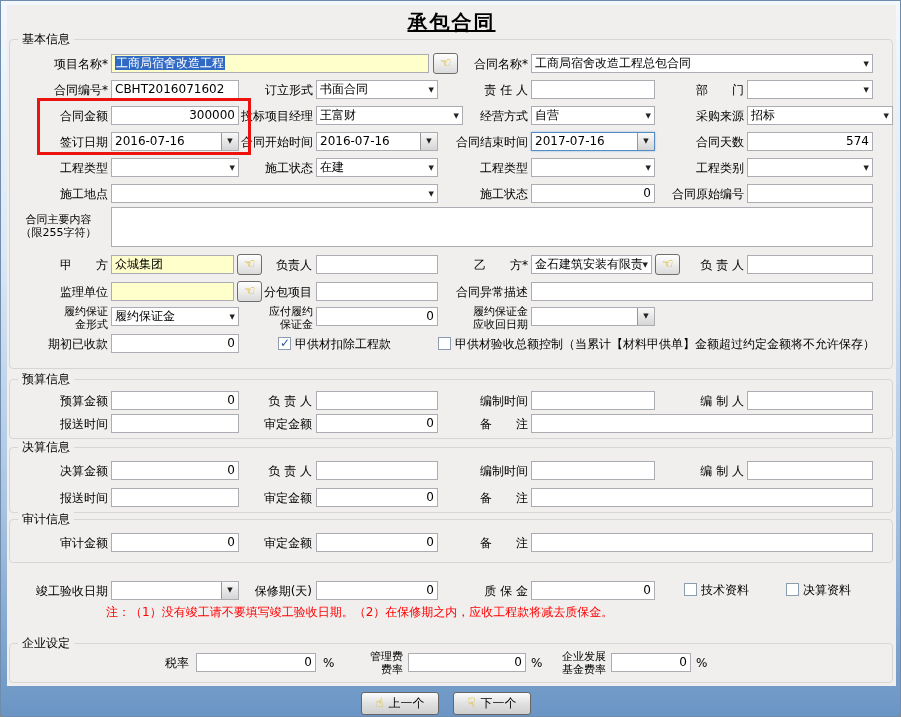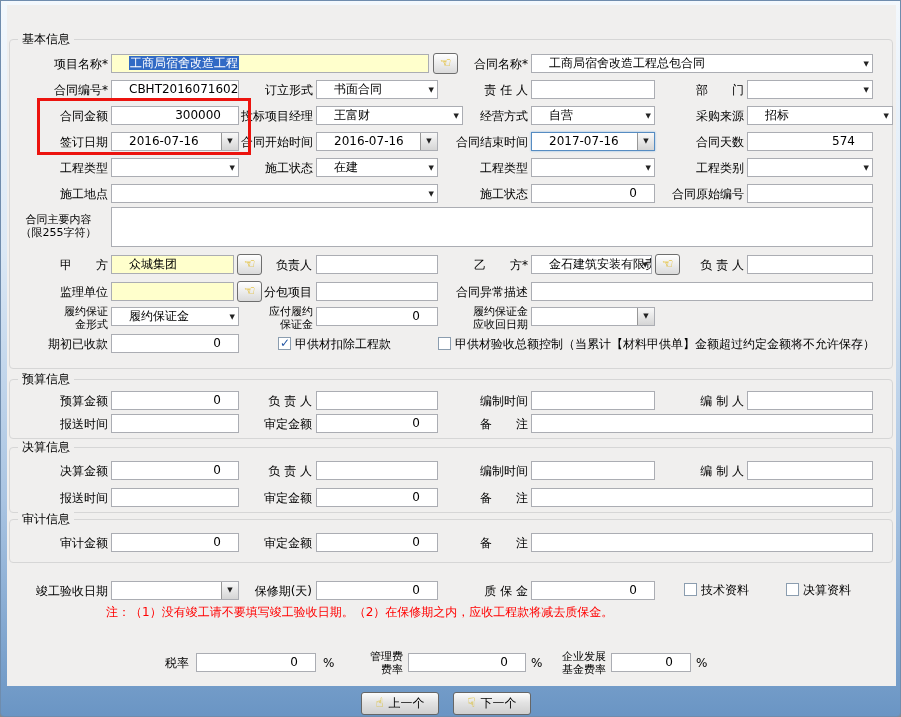--- a/index.html
+++ b/index.html
@@ -9,21 +9,21 @@
     background:linear-gradient(#f3f8fd 0%, #dbe8f5 35%, #a9c4e2 70%, #6a95c4 100%);
     font-size:12px; color:#000; }
   .content { position:absolute; left:6px; top:4px; width:889px; height:681px; background:#f0efee; }
   .title { position:absolute; left:0; top:8px; width:901px; text-align:center;
     font-size:20px; font-weight:bold; text-decoration:underline; letter-spacing:2px; }
   .grp { position:absolute; border:1px solid #d6d6d6; border-radius:4px; }
   .gtitle { position:absolute; top:-8px; left:8px; background:#f0efee; padding:0 4px; line-height:14px; }
   .lbl { position:absolute; height:19px; line-height:19px; text-align:right; white-space:nowrap; }
   .lbl2 { position:absolute; text-align:right; font-size:11px; line-height:13px; white-space:nowrap; }
   .fld { position:absolute; height:19px; background:#fff; border:1px solid #abadb3;
-    padding:1px 17px; line-height:15px; white-space:nowrap; overflow:hidden; }
+    padding:1px 3px; line-height:15px; white-space:nowrap; overflow:hidden; }
   .fld.n { text-align:right; }
   .fld.yel { background:#ffffcc; }
   .fld.area { height:40px; }
   .combo { padding-right:14px; }
   .arr { position:absolute; right:3px; top:5px; font-size:7px; color:#222; line-height:8px; }
   .dbtn { position:absolute; right:0; top:0; width:17px; height:17px; text-align:center;
     background:linear-gradient(#f9f9f9,#d5d5d5); border-left:1px solid #979797;
     font-size:7px; line-height:16px; color:#222; }
   .datefld { padding-right:20px; }
   .focusfld { border:1px solid #568cc2; box-shadow:0 0 2px #8db8e0; }
@@ -41,20 +41,21 @@
   .navbtn { position:absolute; width:78px; height:23px; border:1px solid #666;
     border-radius:3px; background:linear-gradient(#fcfcfc,#e3e3e3 45%,#cfcfcf);
     text-align:center; line-height:20px; cursor:pointer; }
   .navbtn .ic { color:#d8b400; margin-right:5px; font-size:13px; }
 </style>
 </head>
 <body>
 
 <div class="window">
   <div class="content"></div>
+  <div class="title">承包合同</div>
 
   <div class="grp" style="left:8px;top:38px;width:884px;height:330px">
     <span class="gtitle">基本信息</span>
   </div>
 
   <div class="lbl" style="left:8px;top:54px;width:99px">项目名称*</div>
   <div class="fld yel" style="left:110px;top:53px;width:318px"><span class="sel">工商局宿舍改造工程</span></div>
   <div class="handbtn" style="left:432px;top:52px"><span>☜</span></div>
   <div class="lbl" style="left:450px;top:54px;width:77px">合同名称*</div>
   <div class="fld combo" style="left:530px;top:53px;width:342px"><span>工商局宿舍改造工程总包合同</span><span class="arr">▼</span></div>
@@ -191,20 +192,23 @@
   <div class="lbl" style="left:240px;top:581px;width:71px">保修期(天)</div>
   <div class="fld n" style="left:315px;top:580px;width:122px">0</div>
   <div class="lbl" style="left:450px;top:581px;width:77px">质 保 金</div>
   <div class="fld n" style="left:530px;top:580px;width:124px">0</div>
   <div class="cb" style="left:683px;top:582px"></div>
   <div class="cbl" style="left:700px;top:581px">技术资料</div>
   <div class="cb" style="left:785px;top:582px"></div>
   <div class="cbl" style="left:802px;top:581px">决算资料</div>
   <div class="note" style="left:105px;top:603px">注：（1）没有竣工请不要填写竣工验收日期。（2）在保修期之内，应收工程款将减去质保金。</div>
 
+  <div class="grp" style="left:8px;top:642px;width:884px;height:40px">
+    <span class="gtitle">企业设定</span>
+  </div>
   <div class="lbl" style="left:120px;top:653px;width:68px">税率</div>
   <div class="fld n" style="left:195px;top:652px;width:120px">0</div>
   <div class="pct" style="left:322px;top:653px">%</div>
   <div class="lbl2" style="left:345px;top:649px;width:57px"><span>管理费</span><br><span>费率</span></div>
   <div class="fld n" style="left:407px;top:652px;width:118px">0</div>
   <div class="pct" style="left:530px;top:653px">%</div>
   <div class="lbl2" style="left:538px;top:649px;width:67px"><span>企业发展</span><br><span>基金费率</span></div>
   <div class="fld n" style="left:610px;top:652px;width:80px">0</div>
   <div class="pct" style="left:695px;top:653px">%</div>
 

